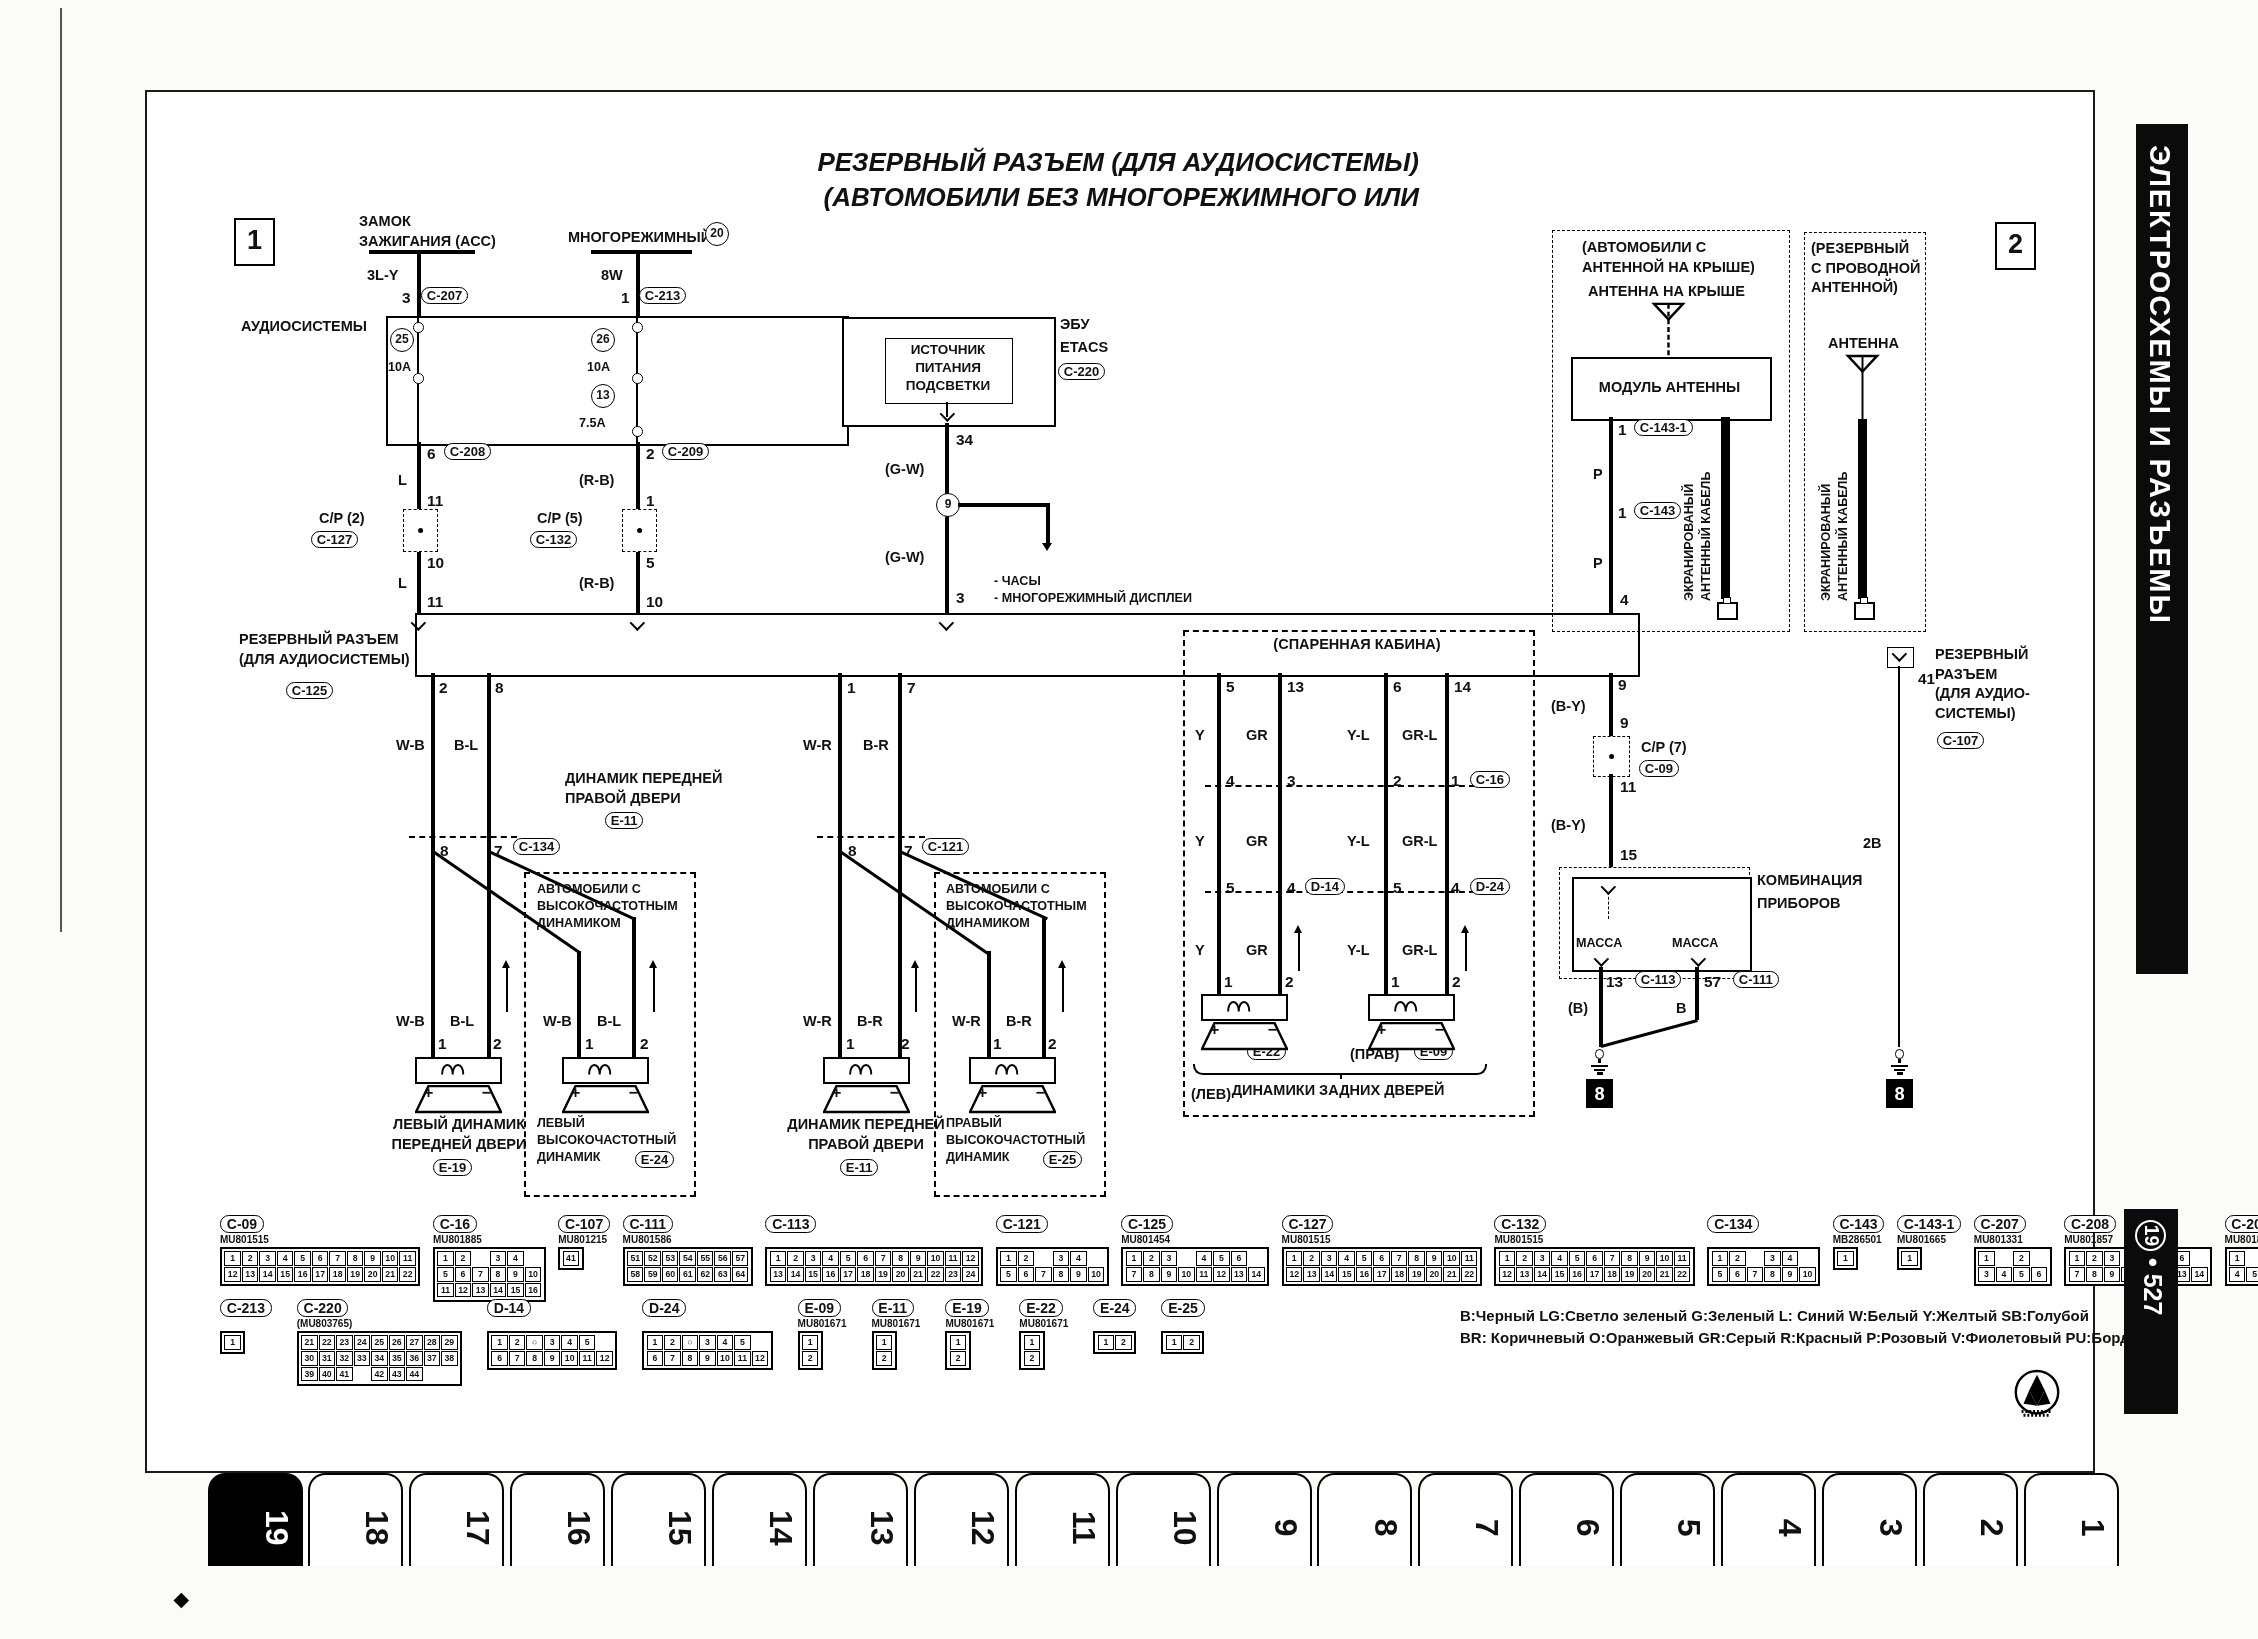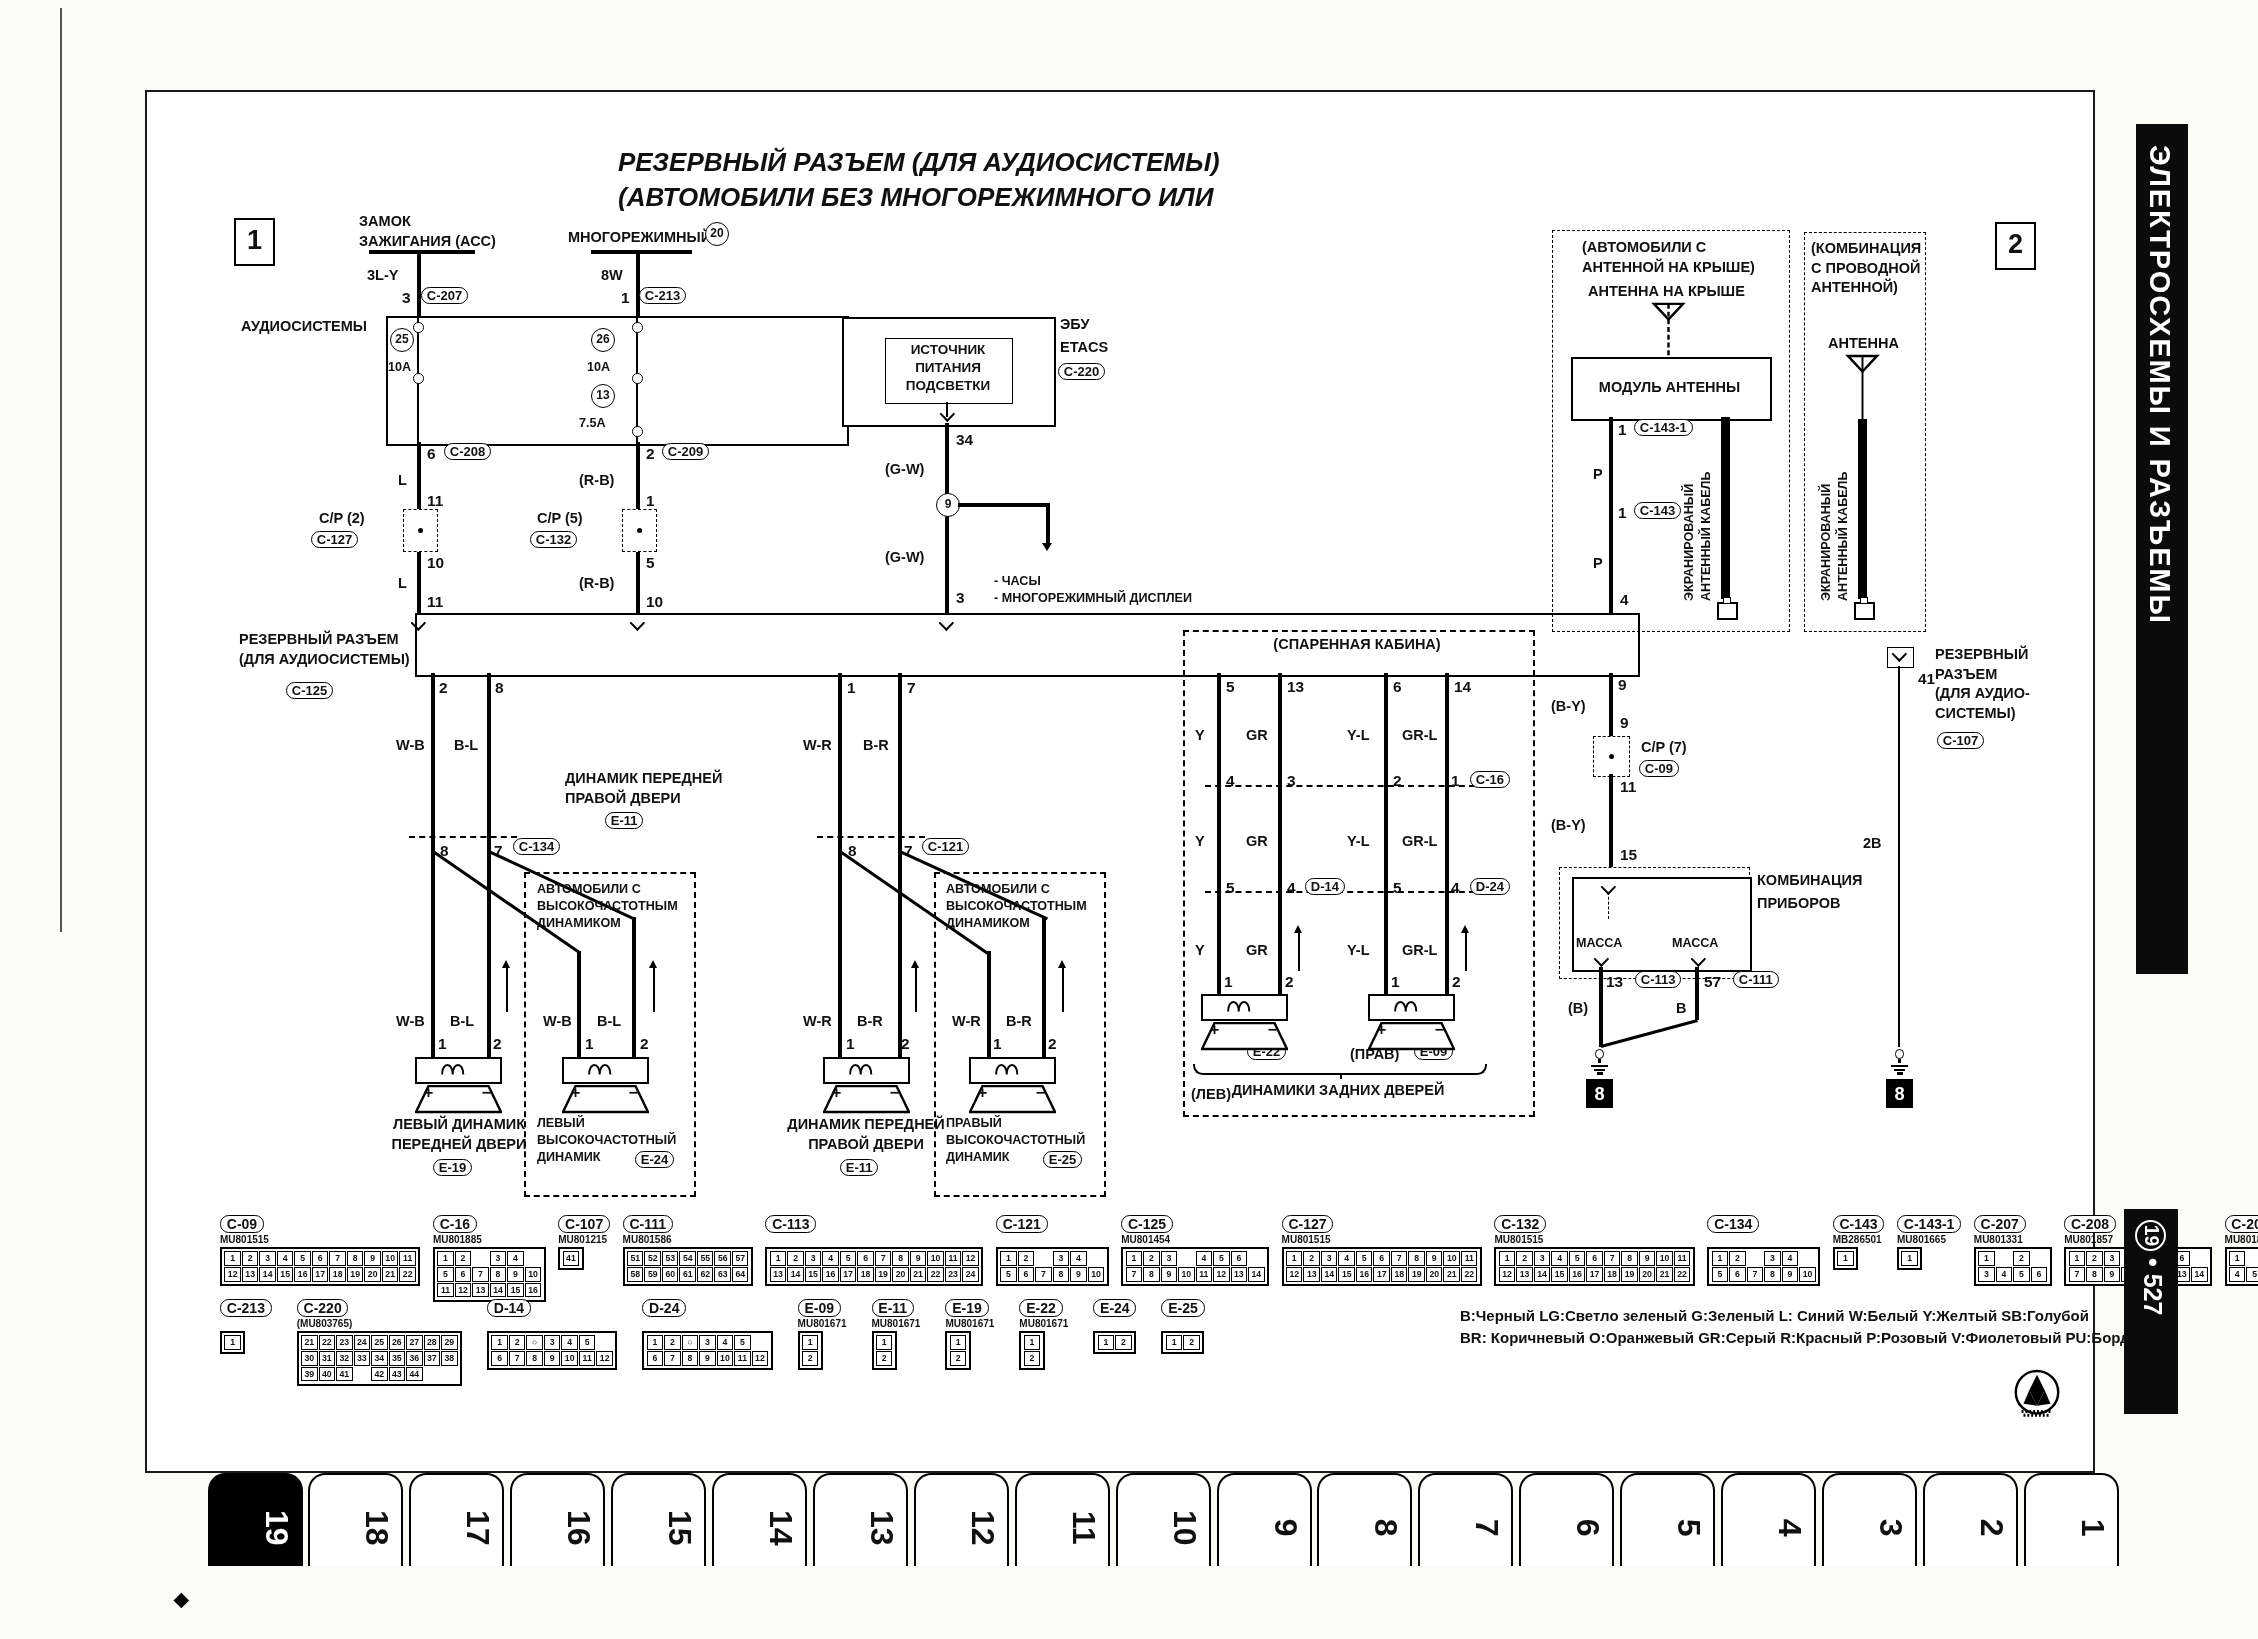--- a/index.html
+++ b/index.html
@@ -82,21 +82,21 @@
   .conn{display:flex;flex-direction:column;align-items:flex-start;margin-right:12.6px;}
   #connrow2 .conn{margin-right:25px;}
   .cbadge{font-weight:bold;font-size:14px;line-height:16.4px;border:1.9px solid #000;border-radius:8.7px;
           padding:0 5.8px;background:#fff;margin-bottom:1px;white-space:nowrap;}
   .cpart{font-weight:bold;font-size:10px;line-height:11.6px;white-space:nowrap;}
   .pingrid{border:2.4px solid #000;background:#fff;padding:1.9px;margin-top:1px;}
   .pinrow{display:flex;}
   .pincell{width:14.5px;height:12.6px;border:1.4px solid #000;margin:0.5px;font-weight:bold;font-size:8.7px;
            line-height:12.6px;text-align:center;overflow:hidden;}
   .pincell.gap{border-color:transparent;}
-  .title{position:absolute;font-weight:bold;font-style:italic;font-size:26px;line-height:1.35;text-align:left;}
+  .title{position:absolute;font-weight:bold;font-style:italic;font-size:26px;line-height:1.35;text-align:right;}
   .legend{position:absolute;font-weight:bold;font-size:15px;line-height:1.45;white-space:nowrap;}
   .brace{position:absolute;border:2.4px solid #000;border-top:none;border-radius:0 0 9.7px 9.7px;height:8.7px;}
   .brace::after{content:"";position:absolute;left:50%;bottom:-6.8px;width:2.4px;height:6.8px;background:#000;}
   .diamond{position:absolute;width:10.6px;height:10.6px;background:#000;transform:rotate(45deg);}
 </style>
 </head>
 <body>
 
 <div id="page">
   <div class="edge" style="left:60px;top:7.7px;width:1.9px;height:924px;"></div>
@@ -405,21 +405,21 @@
   <span class="badge" style="left:1634px;top:502px;">C-143</span>
   <span class="lbl" style="left:1593px;top:554px;">P</span>
   <span class="pin" style="left:1620px;top:591px;">4</span>
   <div class="acable" style="left:1721px;top:417px;height:182px;"></div>
   <div class="aplug" style="left:1717px;top:602px;"></div>
   <span class="vtext" style="left:1682px;top:601px;">ЭКРАНИРОВАНЫЙ</span>
   <span class="vtext" style="left:1699px;top:601px;">АНТЕННЫЙ КАБЕЛЬ</span>
 
   <div class="dbox" style="left:1804px;top:232px;width:120px;height:398px;border-width:1.9px;"></div>
   <div class="lbl" style="left:1811px;top:239px;">
-    <div>(КОМБИНАЦИЯ</div>
+    <div>(РЕЗЕРВНЫЙ</div>
     <div>С ПРОВОДНОЙ</div>
     <div>АНТЕННОЙ)</div>
   </div>
   <div class="lbl" style="left:1828px;top:334px;">АНТЕННА</div>
   <svg class="abs" style="left:1844px;top:353px;" width="37" height="68" viewBox="0 0 38 70">
     <polygon points="4,3 34,3 19,19" fill="#fff" stroke="#000" stroke-width="2.5"></polygon>
     <line x1="19" y1="3" x2="19" y2="68" stroke="#000" stroke-width="2"></line>
   </svg>
   <div class="acable" style="left:1858px;top:419px;height:180px;"></div>
   <div class="aplug" style="left:1854px;top:602px;"></div>

